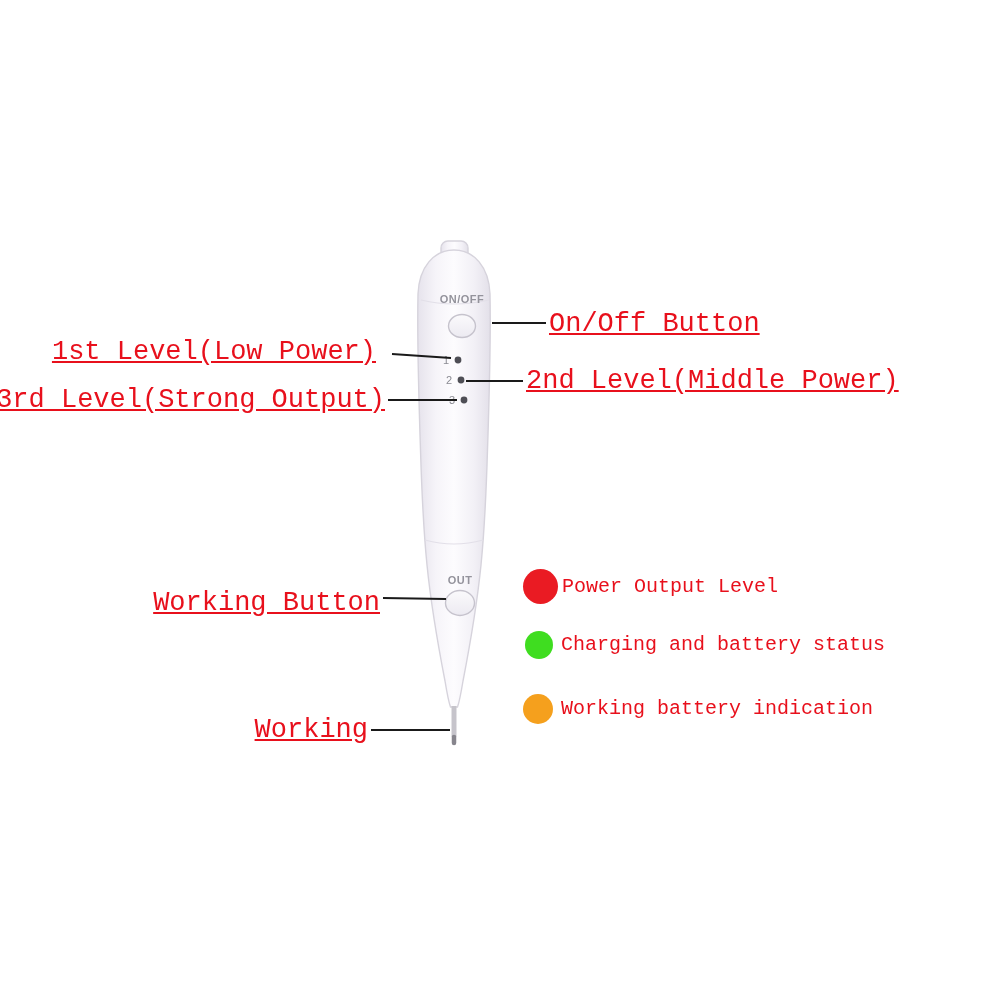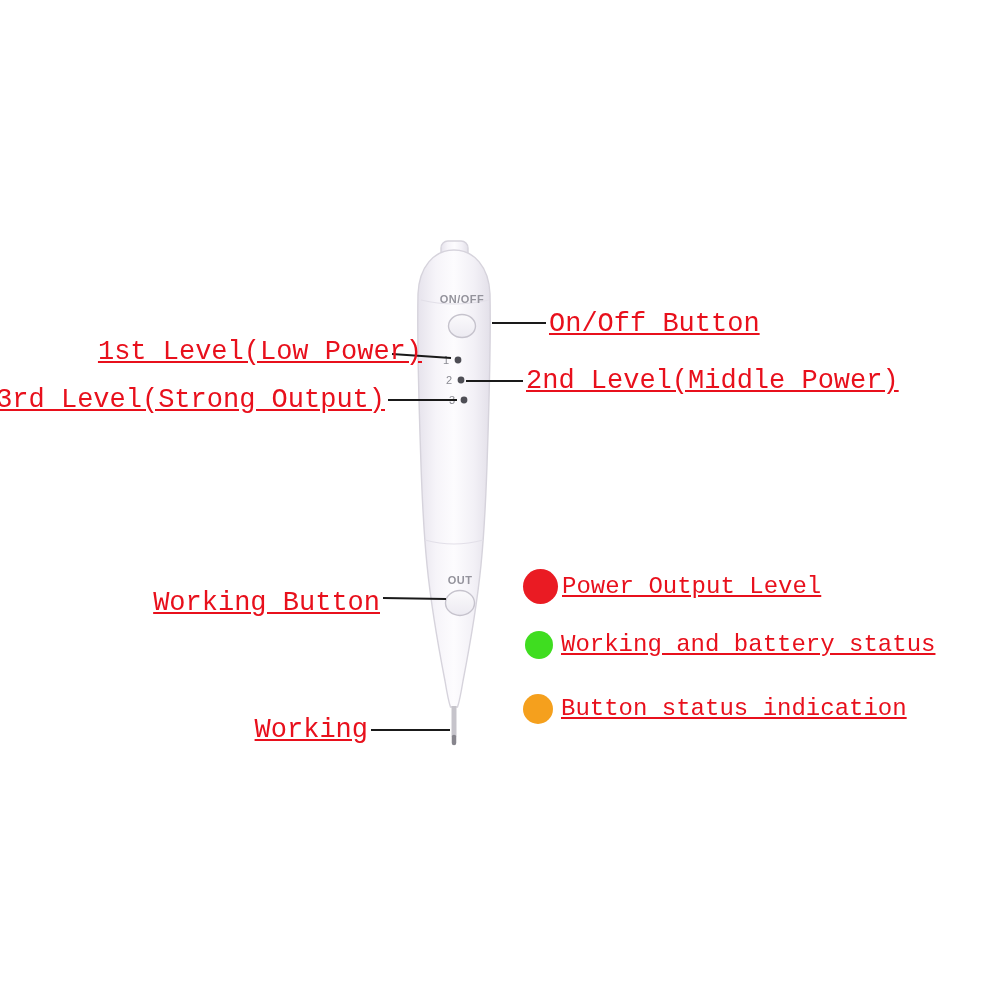--- a/index.html
+++ b/index.html
@@ -70,24 +70,23 @@
     line-height: 30px;
     white-space: nowrap;
     text-decoration: underline;
   }
   .legend-dot {
     position: absolute;
     border-radius: 50%;
   }
   .legend-label {
     position: absolute;
-    font-size: 24px;
+    font-size: 20px;
     line-height: 30px;
     white-space: nowrap;
-    text-decoration: underline;
   }
 </style>
 </head>
 <body>
 
 <div class="canvas">
 
   <svg class="art" width="1002" height="1002" viewBox="0 0 1002 1002">
     <defs>
       <linearGradient id="penGrad" x1="0" y1="0" x2="1" y2="0">
@@ -147,31 +146,31 @@
     <line class="conn" x1="492" y1="323" x2="546" y2="323" style="stroke: rgb(26, 26, 26);"></line>
     <line class="conn" x1="392" y1="354" x2="451" y2="358" style="stroke: rgb(26, 26, 26);"></line>
     <line class="conn" x1="466" y1="381" x2="523" y2="381" style="stroke: rgb(26, 26, 26);"></line>
     <line class="conn" x1="388" y1="400" x2="457" y2="400" style="stroke: rgb(26, 26, 26);"></line>
     <line class="conn" x1="383" y1="598" x2="446" y2="599" style="stroke: rgb(26, 26, 26);"></line>
     <line class="conn" x1="371" y1="730" x2="450" y2="730" style="stroke: rgb(26, 26, 26);"></line>
   </svg>
 
   <div style="color: rgb(232, 16, 28);">
     <div class="ann" style="left:549px; top:309px;">On/Off Button</div>
-    <div class="ann" style="right:580px; top:337px;">1st Level(Low Power)</div>
+    <div class="ann" style="right:626px; top:337px;">1st Level(Low Power)</div>
     <div class="ann" style="left:526px; top:366px;">2nd Level(Middle Power)</div>
     <div class="ann" style="right:617px; top:385px;">3rd Level(Strong Output)</div>
     <div class="ann" style="right:622px; top:588px;">Working Button</div>
     <div class="ann" style="right:634px; top:715px;">Working</div>
   </div>
 
   <div style="color: rgb(232, 16, 28);">
     <span class="legend-dot" style="left: 523px; top: 569px; width: 35px; height: 35px; background-color: rgb(234, 27, 35);"></span>
     <span class="legend-label" style="left:562px; top:572px;">Power Output Level</span>
 
     <span class="legend-dot" style="left: 525px; top: 631px; width: 28px; height: 28px; background-color: rgb(63, 221, 32);"></span>
-    <span class="legend-label" style="left:561px; top:630px;">Working and battery status</span>
+    <span class="legend-label" style="left:561px; top:630px;">Charging and battery status</span>
 
     <span class="legend-dot" style="left: 523px; top: 694px; width: 30px; height: 30px; background-color: rgb(245, 160, 29);"></span>
-    <span class="legend-label" style="left:561px; top:694px;">Button status indication</span>
+    <span class="legend-label" style="left:561px; top:694px;">Working battery indication</span>
   </div>
 
 </div>
 
 </body></html>

